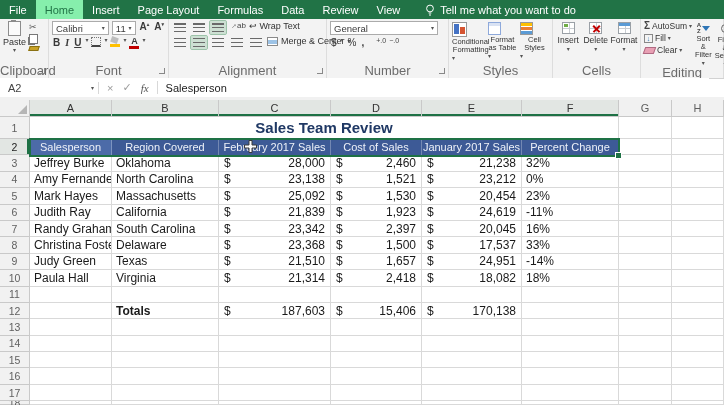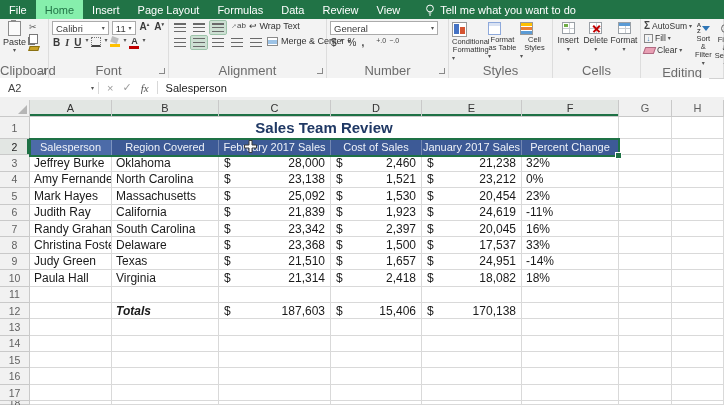--- a/index.html
+++ b/index.html
@@ -136,21 +136,21 @@
       font-size:10.5px;color:#5f5f5f;display:flex;align-items:center;justify-content:center}
   .rh.sel{background:#E2E6E3;box-shadow:inset -2px 0 0 #1E7145;color:#222}
   .h-title{height:22px}.h-std{height:16.4px}
   .rowfill{flex:1;overflow:hidden}
   .titlecell{justify-content:center;font-weight:bold;font-size:15px;color:#1F3864}
   .hc{box-sizing:border-box;background:#3D5A96;color:#EDF1F8;font-size:11px;display:flex;align-items:center;
       justify-content:center;border-right:1px solid rgba(255,255,255,.28);overflow:hidden;white-space:nowrap}
   .hc.activecell{background:#4C6BA8}
   .tl{justify-content:flex-start;padding-left:4px}
   .money{justify-content:space-between;padding:0 5px}
-  .totlabel{font-weight:bold;font-style:italic}
+  .totlabel{font-weight:bold;}
   .selbox{position:absolute;left:29px;top:38px;width:591px;height:19px;border:2px solid #1E7145;
           box-sizing:border-box;pointer-events:none;z-index:5}
   .selbox:after{content:"";position:absolute;right:-4px;bottom:-4px;width:5px;height:5px;background:#1E7145;border:1px solid #fff}
   .cursor{position:absolute;left:244px;top:40px;z-index:6;pointer-events:none}
 </style>
 </head>
 <body>
 
 <div class="tabbar">
   <div class="tab">File</div>

